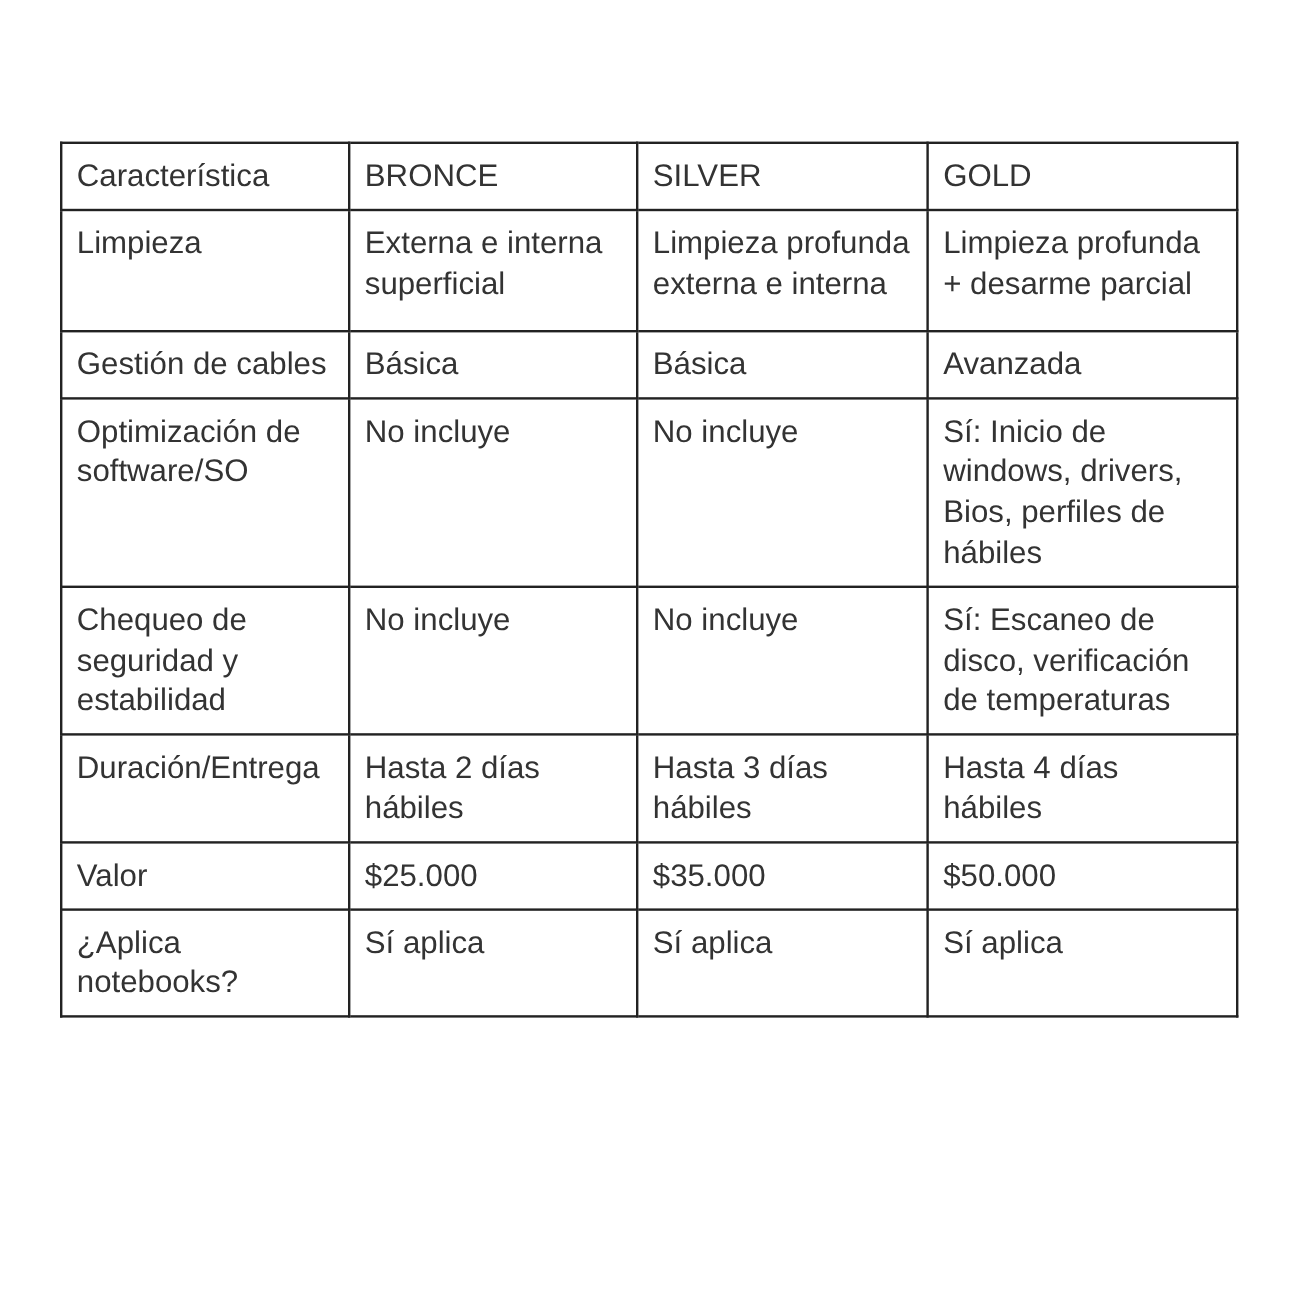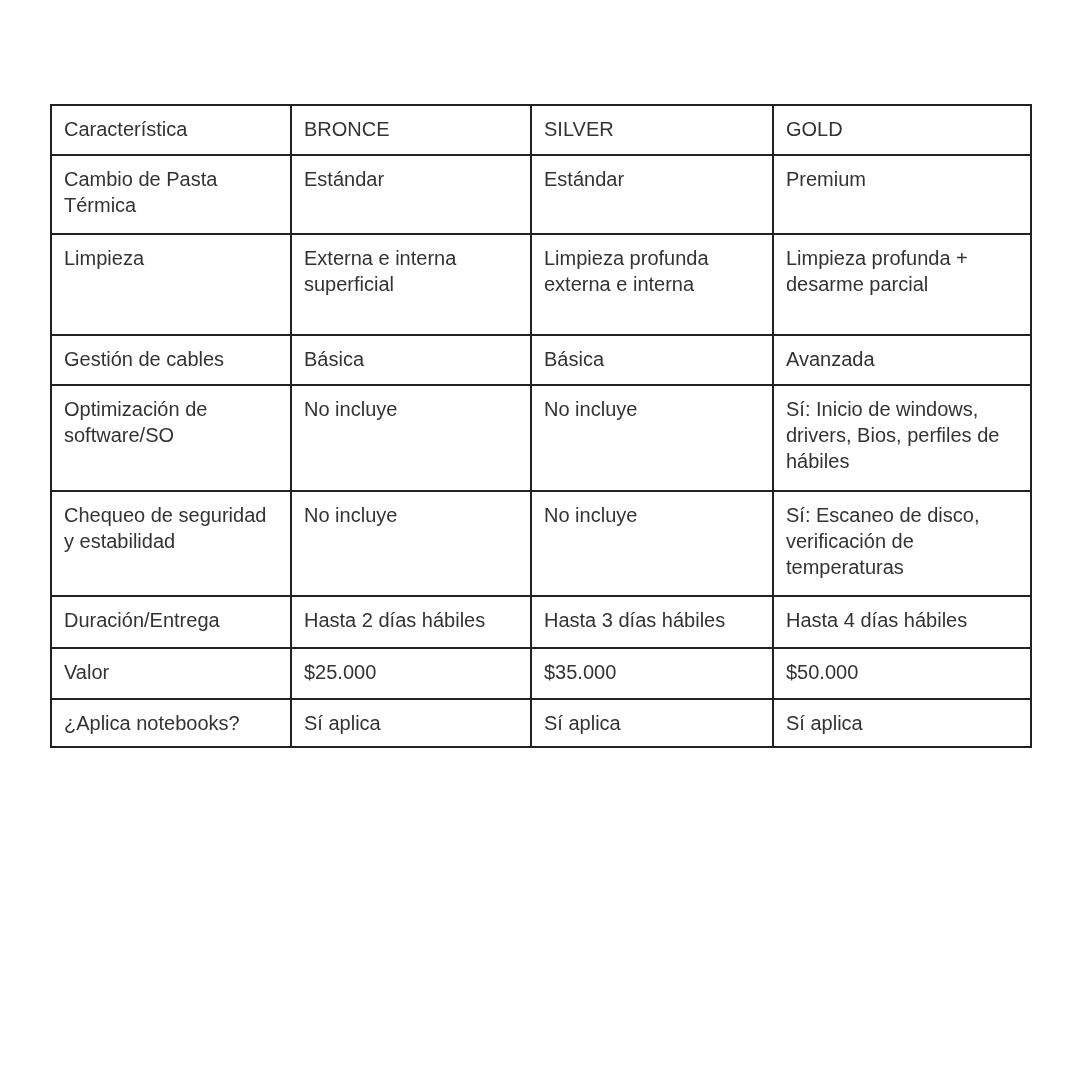--- a/index.html
+++ b/index.html
@@ -10,25 +10,25 @@
   body {
     width: 1080px;
     height: 1080px;
     position: relative;
     font-family: "Liberation Sans", "DejaVu Sans", sans-serif;
     color: #333333;
   }
   .comparison-table {
     position: absolute;
     left: 50px;
-    top: 104px;
+    top: 118px;
     width: 980px;
     border-collapse: collapse;
     table-layout: fixed;
-    font-size: 20px;
+    font-size: 26px;
     line-height: 1.3;
   }
   .comparison-table col.c1 { width: 240px; }
   .comparison-table col.c2 { width: 240px; }
   .comparison-table col.c3 { width: 242px; }
   .comparison-table col.c4 { width: 258px; }
   .comparison-table th,
   .comparison-table td {
     border: 2px solid #222222;
     vertical-align: top;
@@ -63,26 +63,20 @@
   </colgroup>
   <thead>
     <tr class="rh">
       <th>Característica</th>
       <th>BRONCE</th>
       <th>SILVER</th>
       <th>GOLD</th>
     </tr>
   </thead>
   <tbody>
-    <tr class="r0">
-      <td>Cambio de Pasta Térmica</td>
-      <td>Estándar</td>
-      <td>Estándar</td>
-      <td>Premium</td>
-    </tr>
     <tr class="r1">
       <td>Limpieza</td>
       <td>Externa e interna superficial</td>
       <td>Limpieza profunda externa e interna</td>
       <td>Limpieza profunda + desarme parcial</td>
     </tr>
     <tr class="r2">
       <td>Gestión de cables</td>
       <td>Básica</td>
       <td>Básica</td>

